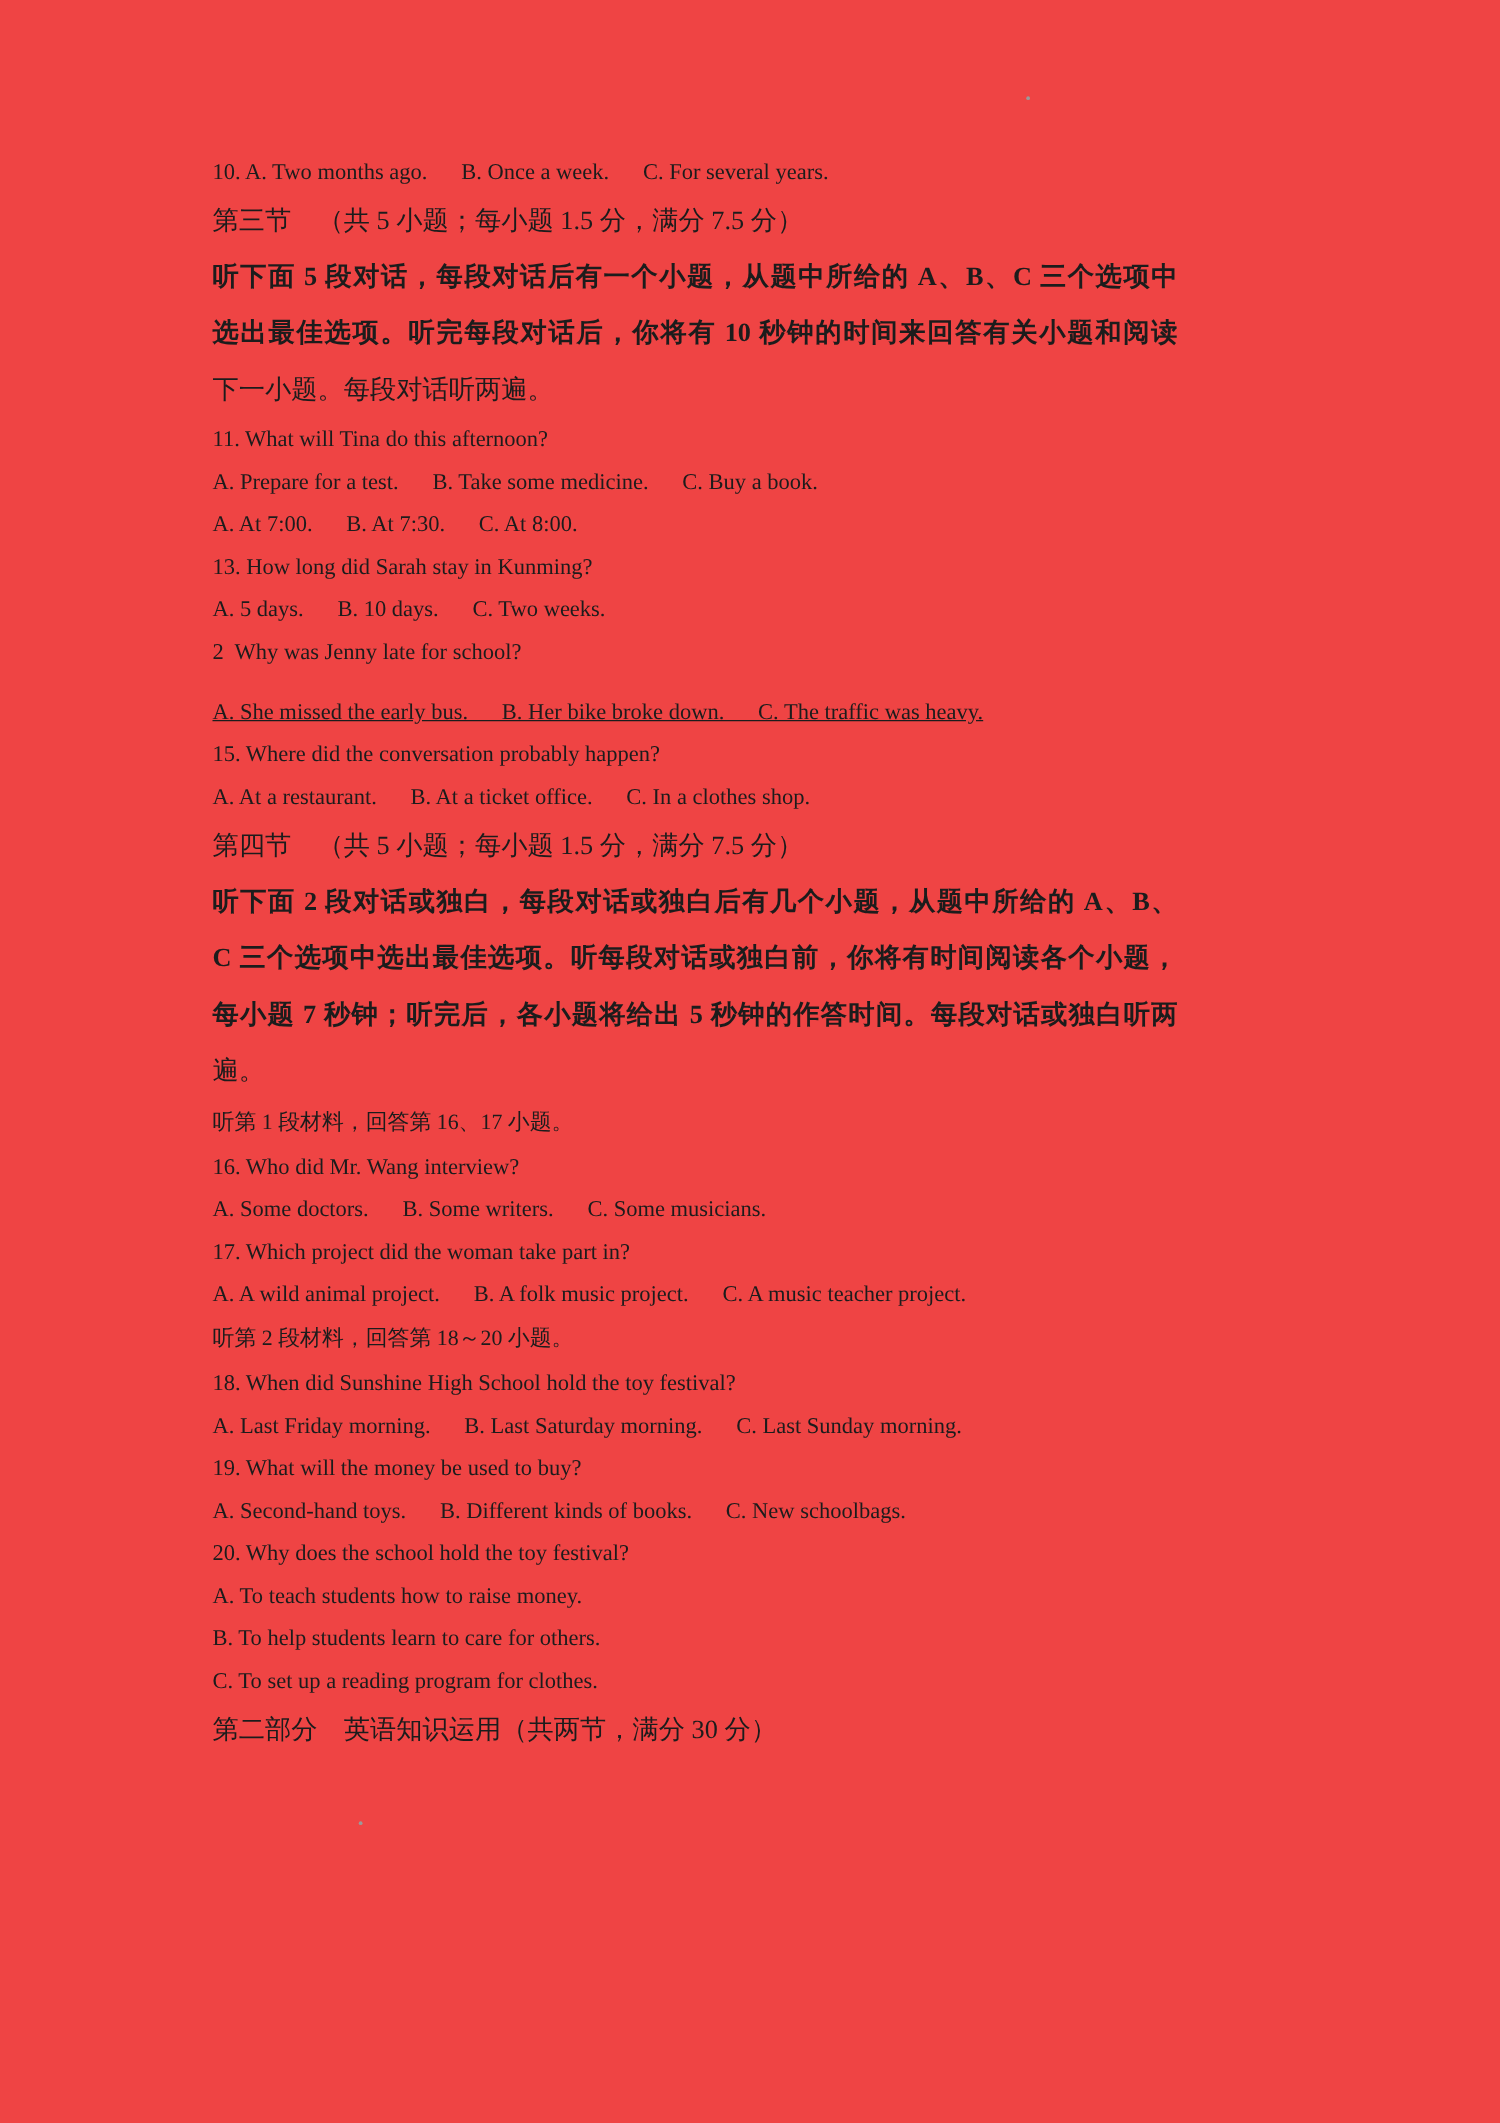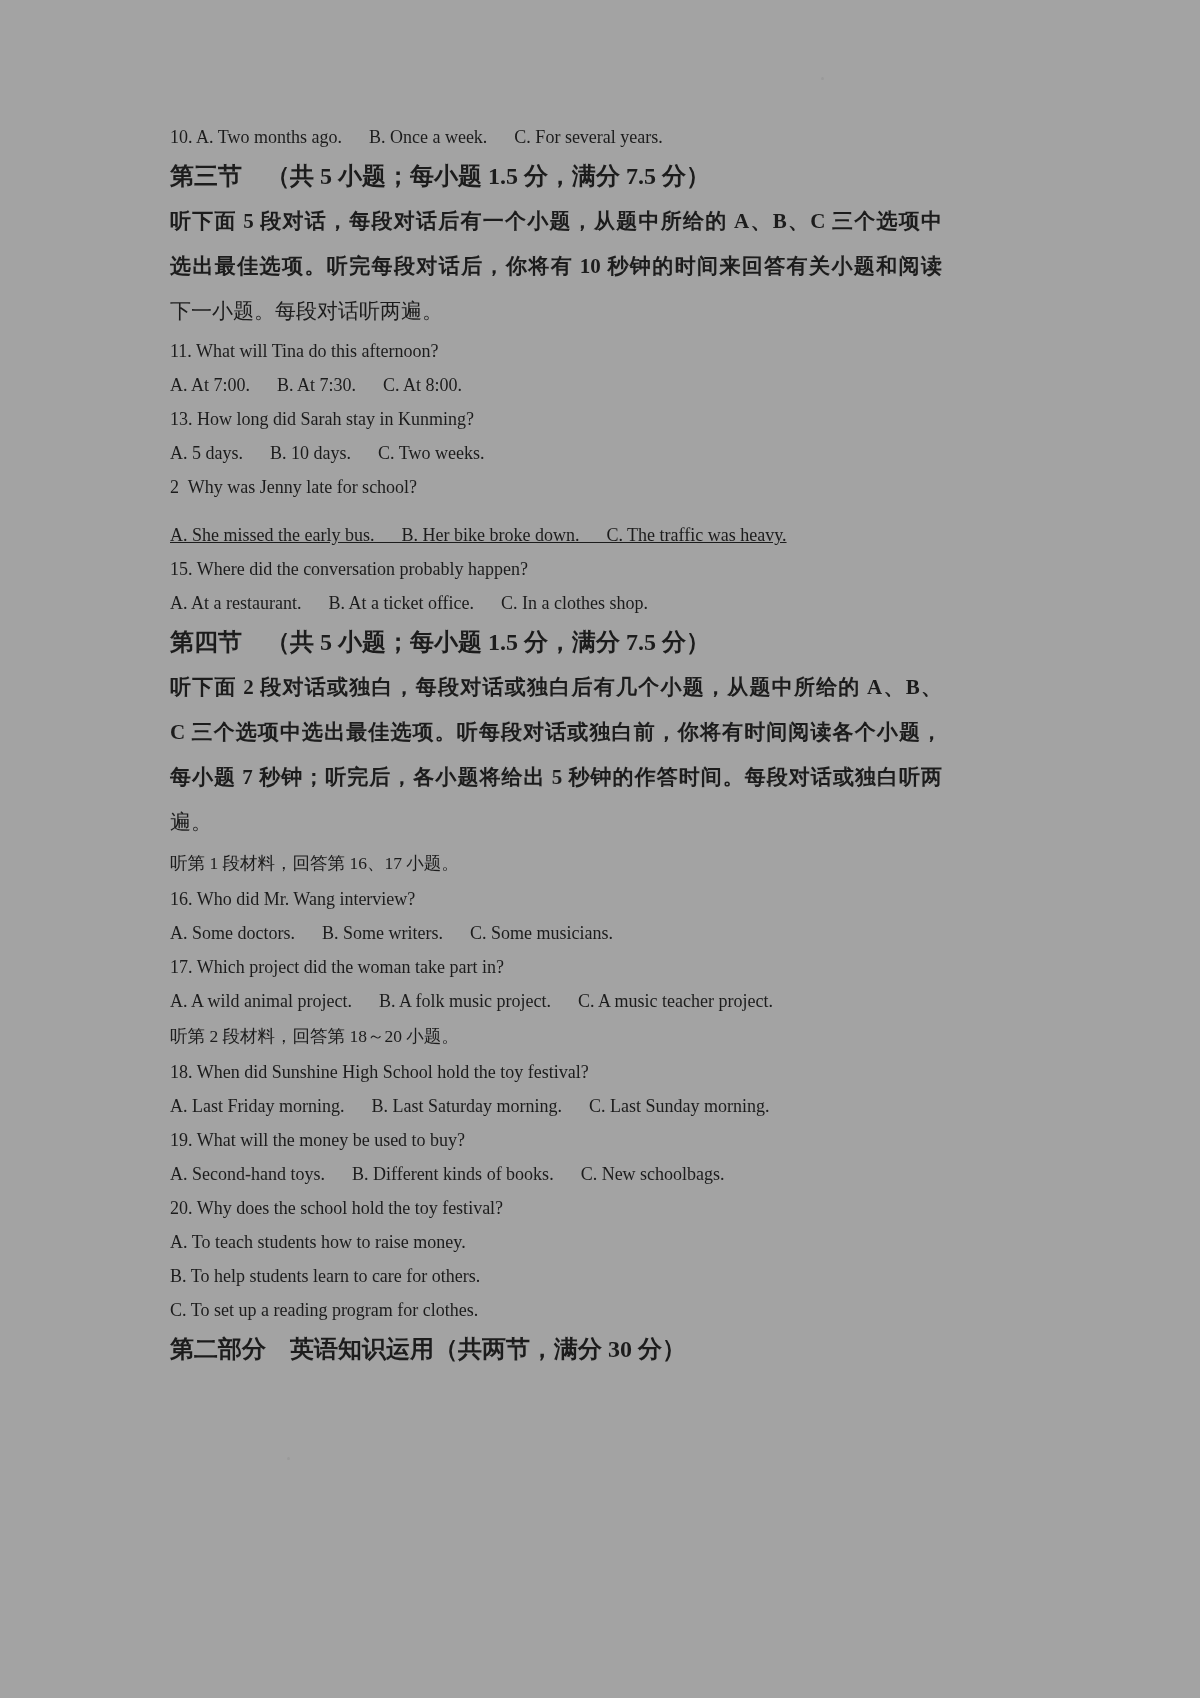--- a/index.html
+++ b/index.html
@@ -11,42 +11,42 @@
     width: 1200px;
     height: 1698px;
     position: relative;
     overflow: hidden;
     font-family: "Liberation Serif", "DejaVu Serif", serif;
     color: #1c1c1c;
   }
   .page {
     position: absolute;
     inset: 0;
-    background: #a3a3a3;
+    background: #ef4444;
   }
   .content {
     position: absolute;
     left: 170px;
     top: 120px;
     width: 772px;
   }
   .content p {
     margin: 0;
     padding: 0;
   }
   
   .ln-en {
     font-size: 18px;
     line-height: 34px;
     white-space: pre-wrap;
   }
   
   .ln-hd {
-    font-weight: bold;
-    font-size: 24px;
+    font-weight: normal;
+    font-size: 21px;
     line-height: 45px;
     white-space: pre-wrap;
   }
   
   .ln-zhj {
     font-weight: bold;
     font-size: 21px;
     line-height: 45px;
     text-align: justify;
     text-align-last: justify;
@@ -90,20 +90,21 @@
   <div class="artifact-dot top"></div>
   <div class="artifact-dot bottom"></div>
 
   <div class="content">
     <p class="ln-en">10. A. Two months ago.      B. Once a week.      C. For several years.</p>
     <p class="ln-hd">第三节　（共 5 小题；每小题 1.5 分，满分 7.5 分）</p>
     <p class="ln-zhj">听下面 5 段对话，每段对话后有一个小题，从题中所给的 A、B、C 三个选项中</p>
     <p class="ln-zhj">选出最佳选项。听完每段对话后，你将有 10 秒钟的时间来回答有关小题和阅读</p>
     <p class="ln-zhl">下一小题。每段对话听两遍。</p>
     <p class="ln-en">11. What will Tina do this afternoon?</p>
+    <p class="ln-en">A. Prepare for a test.      B. Take some medicine.      C. Buy a book.</p>
     <p class="ln-en">A. At 7:00.      B. At 7:30.      C. At 8:00.</p>
     <p class="ln-en">13. How long did Sarah stay in Kunming?</p>
     <p class="ln-en">A. 5 days.      B. 10 days.      C. Two weeks.</p>
     <p class="ln-en">2  Why was Jenny late for school?</p>
     <p class="ln-en gap-top">A. She missed the early bus.      B. Her bike broke down.      C. The traffic was heavy.</p>
     <p class="ln-en">15. Where did the conversation probably happen?</p>
     <p class="ln-en">A. At a restaurant.      B. At a ticket office.      C. In a clothes shop.</p>
     <p class="ln-hd">第四节　（共 5 小题；每小题 1.5 分，满分 7.5 分）</p>
     <p class="ln-zhj">听下面 2 段对话或独白，每段对话或独白后有几个小题，从题中所给的 A、B、</p>
     <p class="ln-zhj">C 三个选项中选出最佳选项。听每段对话或独白前，你将有时间阅读各个小题，</p>

